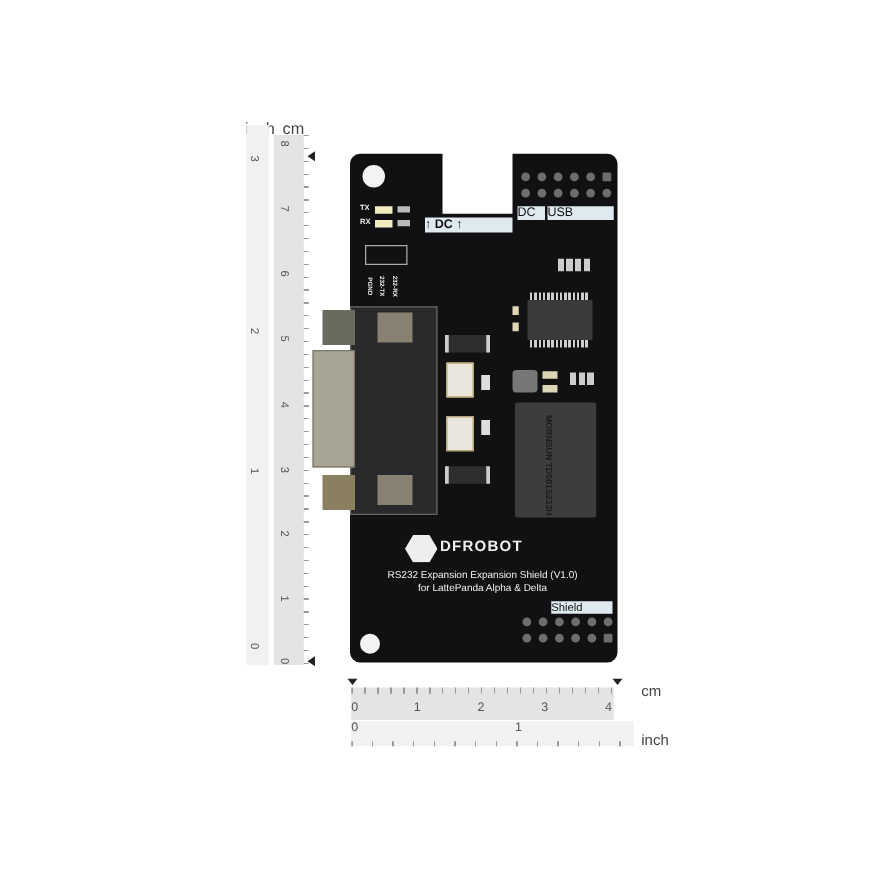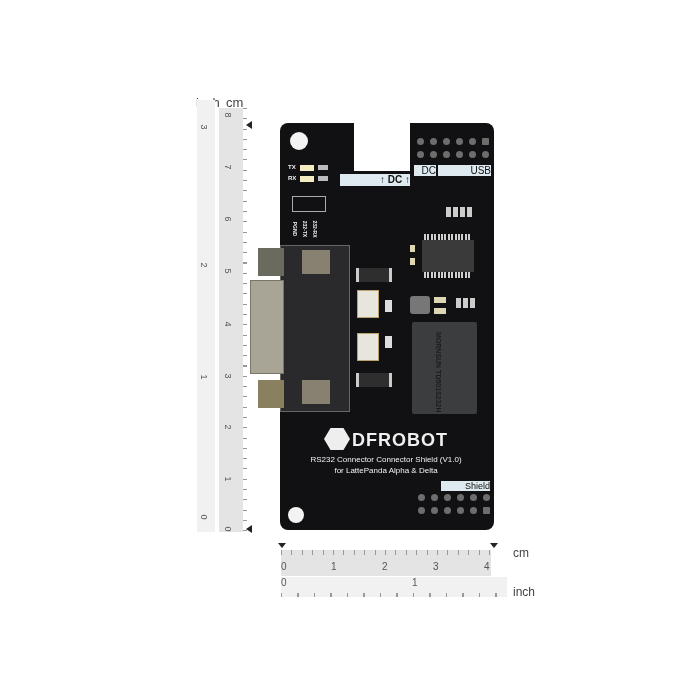--- a/index.html
+++ b/index.html
@@ -12,21 +12,21 @@
   .num { position:absolute; font-size:9px; color:#555; transform:rotate(90deg); }
   
   .hr-cm { left:281px; top:550px; width:210px; height:26px; background:#e4e4e4; }
   .hr-inch { left:281px; top:577px; width:226px; height:20px; background:#f1f1f1; }
   .hnum { position:absolute; font-size:10px; color:#555; }
   .unit { font-size:12px; color:#444; }
   .marker { width:0; height:0; }
   
   .board { left:280px; top:123px; width:214px; height:407px; background:#111113; border-radius:8px; }
   .notch { left:354px; top:118px; width:56px; height:53px; background:#ffffff; }
-  .silk { background:#dfeaf0; color:#111; font-weight:bold; font-size:10px; text-align:right; }
+  .silk { background:#dfeaf0; color:#111; font-weight:bold; font-size:10px; text-align:left; }
   .pin { width:7px; height:7px; border-radius:50%; background:#6d6d6d; position:absolute; }
   .hole { width:14px; height:14px; border-radius:50%; background:#f3f3f3; position:absolute; }
   .white-txt { color:#f0f0f0; text-align:center; font-weight:bold; }
   .chip { background:#2c2c2e; position:absolute; }
   .smd { position:absolute; background:#e8e5dc; border:1px solid #b8a36a; }
 </style>
 </head>
 <body>
 
 <div class="abs vr-label" style="left:196px;">inch</div>
@@ -131,22 +131,22 @@
 <div class="abs" style="left:410px; top:296px; width:20px; height:18px; background:#777; border-radius:3px;"></div>
 <div class="abs" style="left:434px; top:297px; width:12px; height:6px; background:#ddd6b5;"></div>
 <div class="abs" style="left:434px; top:308px; width:12px; height:6px; background:#ddd6b5;"></div>
 <div class="abs" style="left:456px; top:298px; width:20px; height:10px; background:repeating-linear-gradient(to right,#ccc 0 5px,#111 5px 7px);"></div>
 
 <div class="chip" style="left:412px; top:322px; width:65px; height:92px; background:#3b3d3f; border-radius:2px;">
   <div style="position:absolute; left:30px; top:10px; width:56px; transform:rotate(90deg); transform-origin:0 0; color:#1c1c1c; font-size:7px; font-weight:bold; white-space:nowrap;">MORNSUN TD501S232H</div>
 </div>
 
 <div class="abs" style="left:324px; top:428px; width:26px; height:22px; background:#eeeeee; clip-path:polygon(25% 0,75% 0,100% 50%,75% 100%,25% 100%,0 50%);"></div>
-<div class="abs white-txt" style="left:352px; top:430px; font-size:18px; letter-spacing:1px;">DFROBOT</div>
-<div class="abs white-txt" style="left:296px; top:455px; width:180px; font-size:8px; font-weight:normal;">RS232 Connector Connector Shield (V1.0)</div>
+<div class="abs white-txt" style="left:352px; top:430px; font-size:12px; letter-spacing:1px;">DFROBOT</div>
+<div class="abs white-txt" style="left:296px; top:455px; width:180px; font-size:8px; font-weight:normal;">RS232 Expansion Expansion Shield (V1.0)</div>
 <div class="abs white-txt" style="left:296px; top:466px; width:180px; font-size:8px; font-weight:normal;">for LattePanda Alpha &amp; Delta</div>
 
 <div class="abs silk" style="left:441px; top:481px; width:49px; height:10px; line-height:10px; font-weight:normal; font-size:9px;">Shield</div>
 <div class="abs" style="left:418px; top:494px; width:80px; height:24px;">
   <div class="pin" style="left:0; top:0;"></div>
     <div class="pin" style="left:13px; top:0;"></div>
     <div class="pin" style="left:26px; top:0;"></div>
     <div class="pin" style="left:39px; top:0;"></div>
     <div class="pin" style="left:52px; top:0;"></div>
     <div class="pin" style="left:65px; top:0;"></div>

